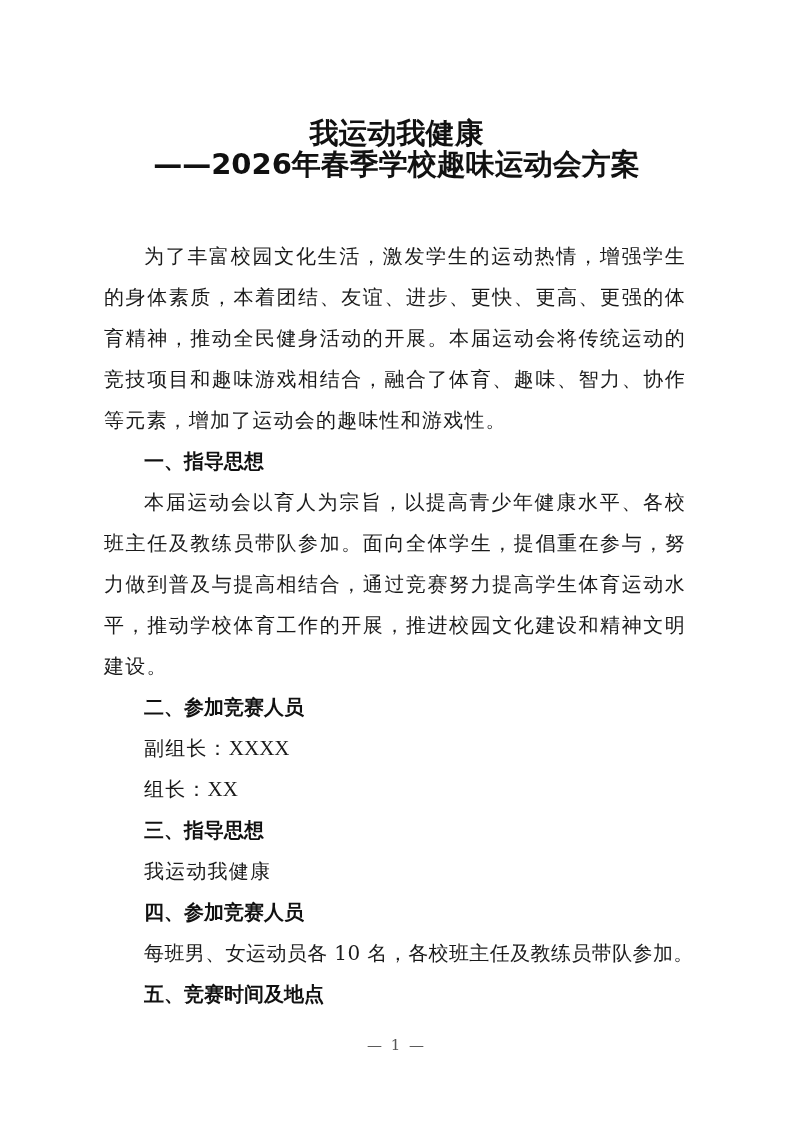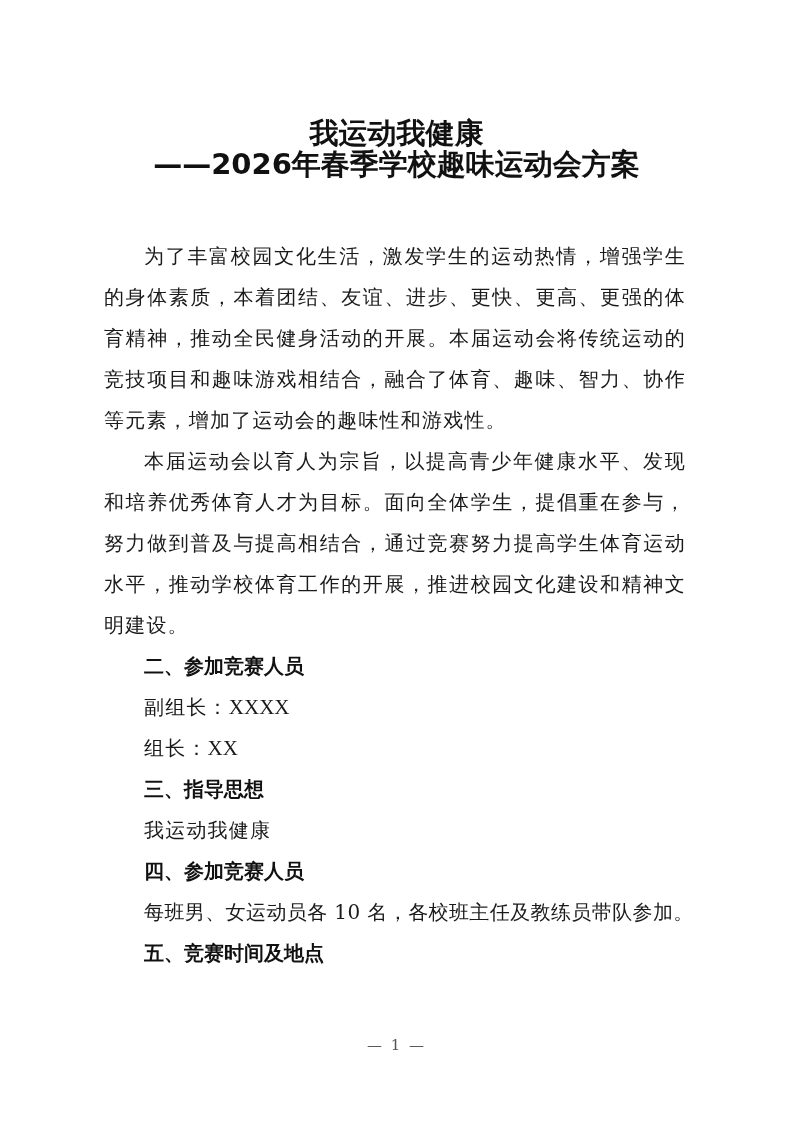--- a/index.html
+++ b/index.html
@@ -25,21 +25,22 @@
 </head>
 <body>
 
 <div class="page">
   <div class="title title1">我运动我健康</div>
   <div class="title title2">——2026年春季学校趣味运动会方案</div>
 
   <div class="body">
     <p class="para">为了丰富校园文化生活，激发学生的运动热情，增强学生的身体素质，本着团结、友谊、进步、更快、更高、更强的体育精神，推动全民健身活动的开展。本届运动会将传统运动的竞技项目和趣味游戏相结合，融合了体育、趣味、智力、协作等元素，增加了运动会的趣味性和游戏性。</p>
 
-    <p class="para">本届运动会以育人为宗旨，以提高青少年健康水平、发现和培养优秀体育人才为目标。面向全体学生，提倡重在参与，努力做到普及与提高相结合，通过竞赛努力提高学生体育运动水平，推动学校体育工作的开展，推进校园文化建设和精神文明建设。</p>
+    <p class="heading">一、指导思想</p>
+    <p class="para">本届运动会以育人为宗旨，以提高青少年健康水平、各校班主任及教练员带队参加。面向全体学生，提倡重在参与，努力做到普及与提高相结合，通过竞赛努力提高学生体育运动水平，推动学校体育工作的开展，推进校园文化建设和精神文明建设。</p>
 
     <p class="heading">二、参加竞赛人员</p>
     <p class="line"><span>副组长：</span><span class="val">XXXX</span></p>
     <p class="line"><span>组长：</span><span class="val">XX</span></p>
 
     <p class="heading">三、指导思想</p>
     <p class="line">我运动我健康</p>
 
     <p class="heading">四、参加竞赛人员</p>
     <p class="line" style="letter-spacing:0.4px;text-align:right;">每班男、女运动员各 10 名，各校班主任及教练员带队参加。</p>

